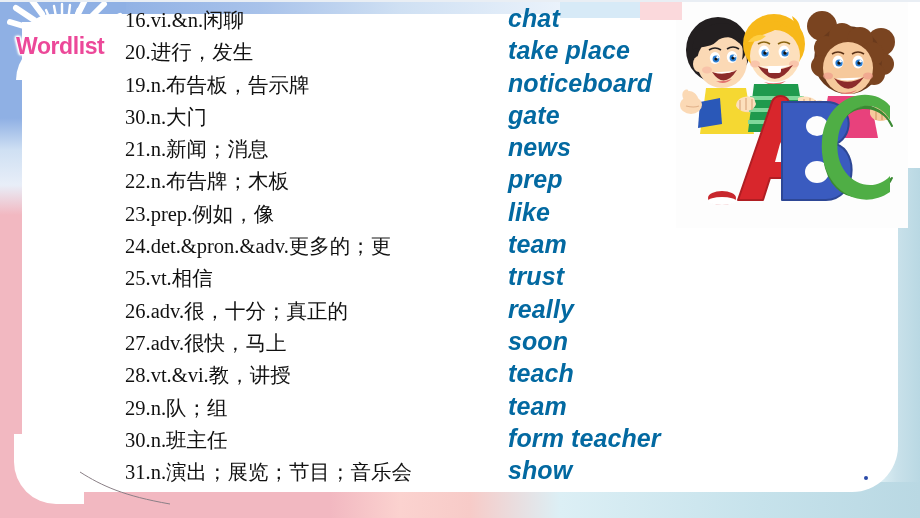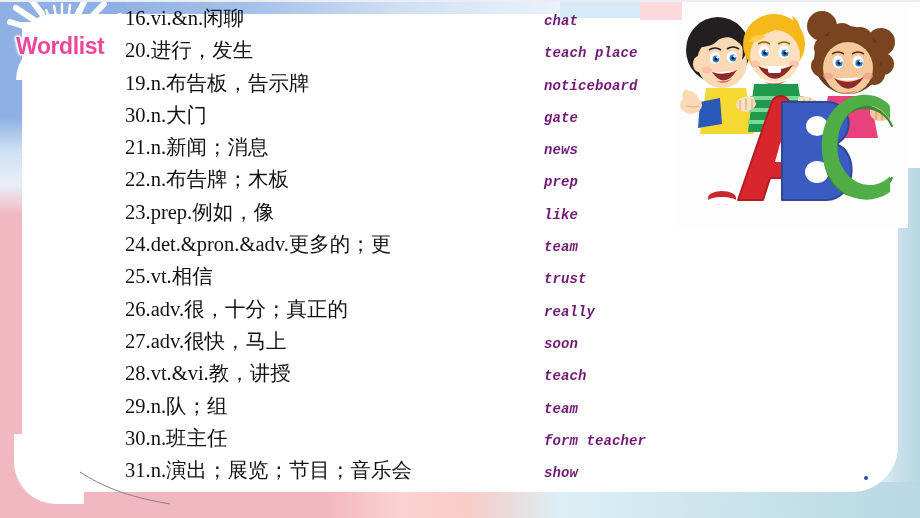--- a/index.html
+++ b/index.html
@@ -107,36 +107,35 @@
   #wordlist {
     position:absolute;
     left:125px; top:2px;
     width:560px;
     z-index:30;
   }
   .row {
     display:flex;
     align-items:baseline;
     height:32.3px;
-    gap:36px;
   }
   .cn {
     flex:0 0 383px;
     font-family:"Liberation Serif", serif;
     font-size:20.5px;
     color:#111111;
     white-space:nowrap;
     line-height:32.3px;
   }
   .en {
-    font-family:Liberation Mono, monospace;
+    font-family:Liberation Sans, sans-serif;
     font-weight:bold;
     font-style:italic;
-    font-size:14px;
-    color:#701a75;
+    font-size:25px;
+    color:#0369a1;
     white-space:nowrap;
     line-height:32.3px;
     letter-spacing:0.1px;
   }
   
   .row.last .cn { flex:0 0 383px; }
 
   
   #clipart {
     position:absolute;
@@ -211,21 +210,21 @@
   <div id="wordlist-title">Wordlist</div>
 
   <div id="wordlist">
 
     <div class="row">
       <span class="cn">16.vi.&amp;n.闲聊</span>
       <span class="en">chat</span>
     </div>
     <div class="row">
       <span class="cn">20.进行，发生</span>
-      <span class="en">teach place</span>
+      <span class="en">take place</span>
     </div>
     <div class="row">
       <span class="cn">19.n.布告板，告示牌</span>
       <span class="en">noticeboard</span>
     </div>
     <div class="row">
       <span class="cn">30.n.大门</span>
       <span class="en">gate</span>
     </div>
     <div class="row">

